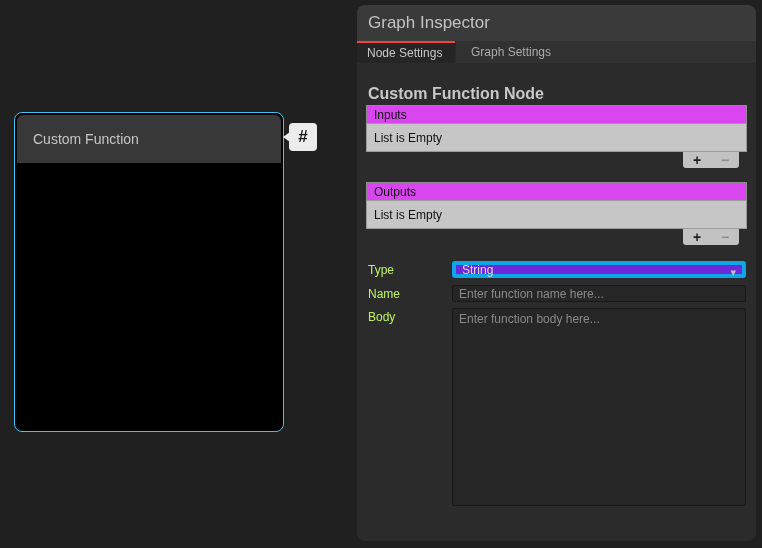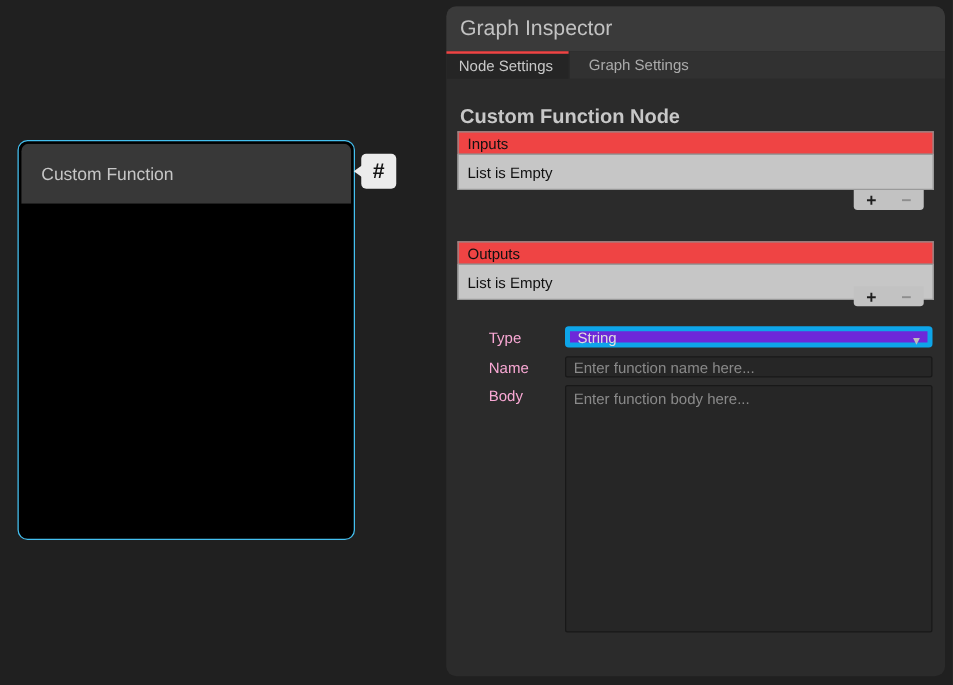--- a/index.html
+++ b/index.html
@@ -59,42 +59,42 @@
   .tab.inactive { border-left:1px solid #2A2A2A; }
 
   .section-heading {
     position:absolute; left:11px; top:64px;
     font-weight:bold; color:#C8C8C8; font-size:16px;margin-top:16px;
   }
 
   
   .rlist { position:absolute; left:9px; width:381px; }
   .rlist-header {
-    height:18px; background:#ef4444; border:1px solid #8E8E8E; border-bottom:none;
+    height:18px; background:#d946ef; border:1px solid #8E8E8E; border-bottom:none;
     color:#111; display:flex; align-items:center; padding-left:7px;
   }
   .rlist-row {
     height:29px; background:#C6C6C6; border:1px solid #9A9A9A;
     color:#111; display:flex; align-items:center; padding-left:7px;
   }
   .rlist-footer {
     position:absolute; right:8px; width:56px; height:16px;
     background:#C2C2C2; border-radius:0 0 3px 3px;
     display:flex; align-items:center; justify-content:space-around;
   }
   .rl-btn { font-size:14px; line-height:14px; color:#1E1E1E; cursor:default; font-weight:bold; }
   .rl-btn.disabled { color:#8E8E8E; }
 
   .inputs-list  { top:100px; }
   .inputs-footer  { top:147px; }
-  .outputs-list { top:188px;text-align:center; }
+  .outputs-list { top:177px;text-align:center; }
   .outputs-footer { top:224px; }
 
   
-  .field-label { position:absolute; left:11px; color:#f9a8d4;margin-left:23px; }
+  .field-label { position:absolute; left:11px; color:#bef264; }
   .type-label { top:258px; }
   .name-label { top:282px;text-align:right; }
   .body-label { top:305px; }
 
   .dropdown {
     position:absolute; left:95px; top:256px; width:294px; height:17px;
     background:#6d28d9; border:4px solid #0ea5e9; border-radius:3px;
     display:flex; align-items:center; padding-left:6px;
     color:#DEDEDE;
   }

